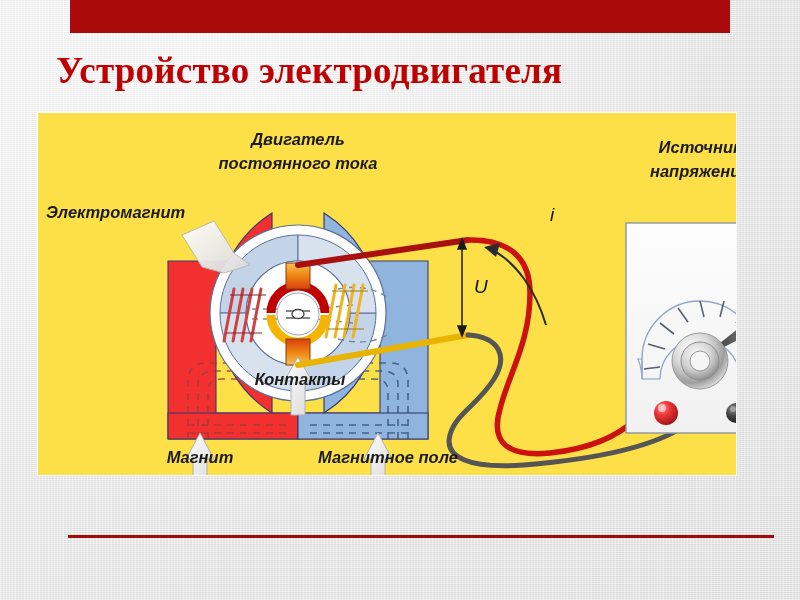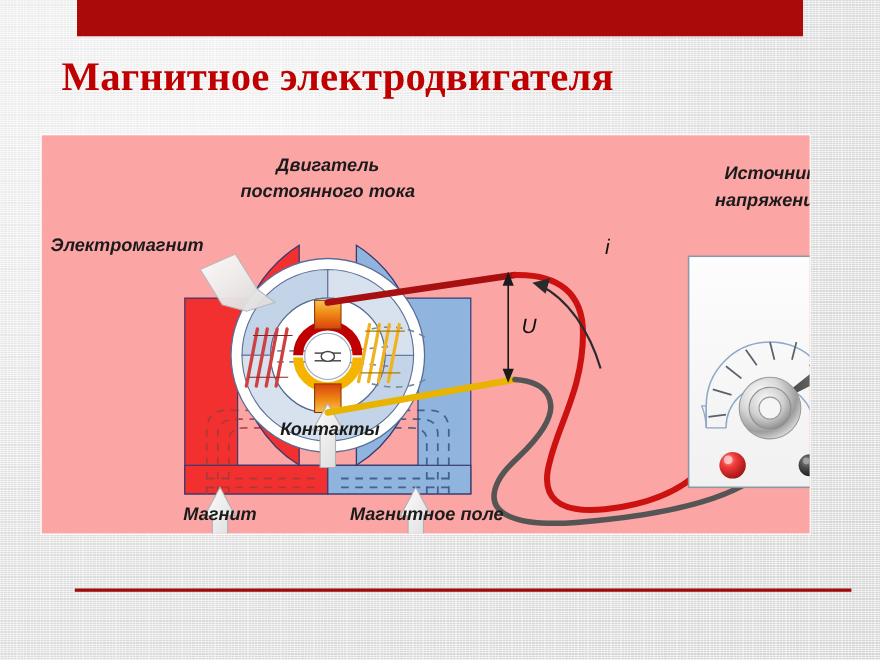--- a/index.html
+++ b/index.html
@@ -49,24 +49,24 @@
     font-size: 37px;
     line-height: 46px;
     color: #c00000;
     letter-spacing: .2px;
     white-space: nowrap;
   }
 
   .figure-card {
     position: absolute;
     left: 38px;
-    top: 123px;
+    top: 113px;
     width: 698px;
     height: 362px;
-    background: #fca5a5;
+    background: #fde047;
     box-shadow: 0 0 0 1px rgba(255,255,255,1);
   }
   .figure-card svg { display: block; }
 
   .bottom-rule {
     position: absolute;
     left: 68px;
     top: 535px;
     width: 706px;
     height: 3px;
@@ -88,21 +88,21 @@
     fill: #101010;
   }
 </style>
 </head>
 <body>
 
 <div id="slide-bg"></div>
 
 <div class="top-bar"></div>
 
-<div class="page-title">Магнитное электродвигателя</div>
+<div class="page-title">Устройство электродвигателя</div>
 
 <div class="figure-card">
   <svg width="698" height="362" viewBox="0 0 698 362" xmlns="http://www.w3.org/2000/svg">
 
     <defs>
       <linearGradient id="brushGrad" x1="0" y1="0" x2="0" y2="1">
         <stop offset="0%" stop-color="#f6c15a"></stop>
         <stop offset="45%" stop-color="#ef8a13"></stop>
         <stop offset="100%" stop-color="#d9410f"></stop>
       </linearGradient>

